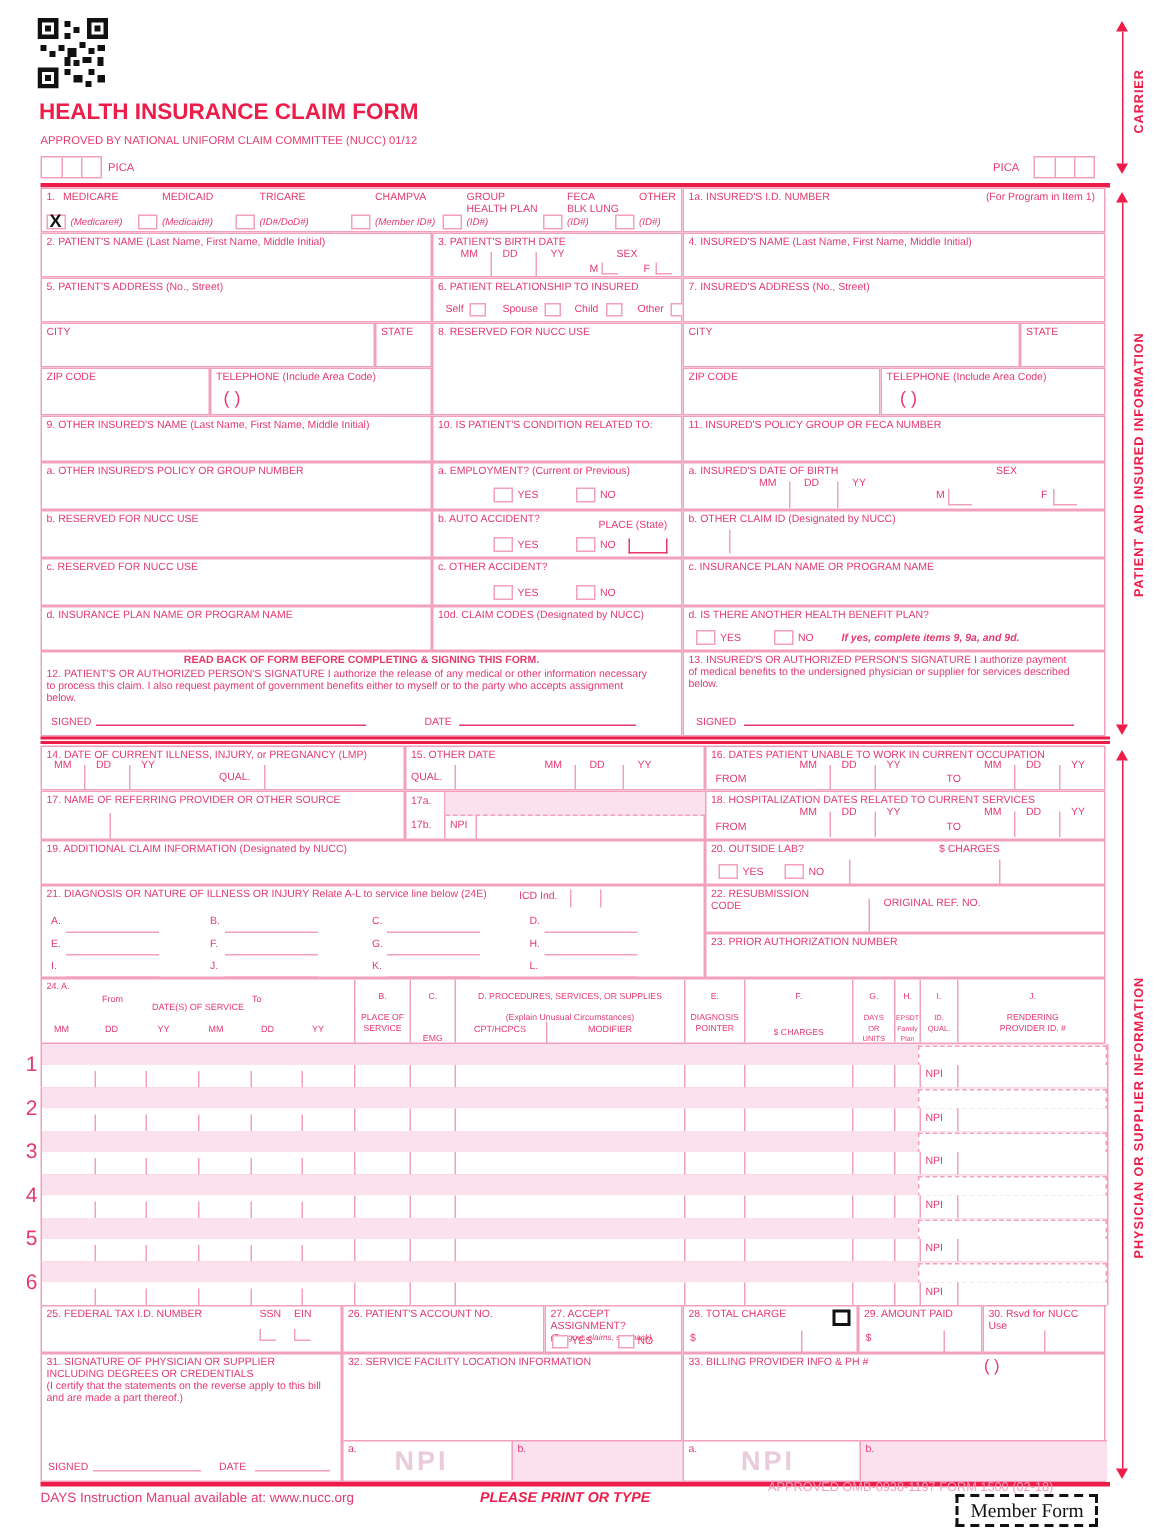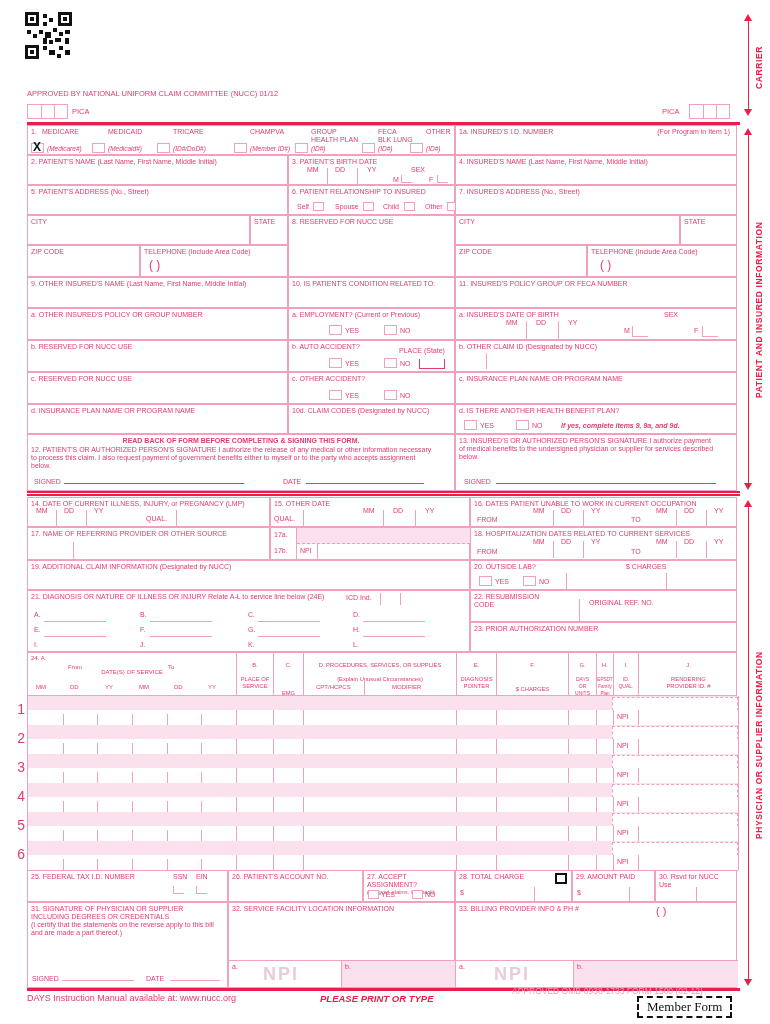--- a/index.html
+++ b/index.html
@@ -95,20 +95,21 @@
         <rect x="18" y="26" width="4" height="6"></rect>
       <rect x="30" y="26" width="6" height="4"></rect>
         <rect x="40" y="26" width="4" height="6"></rect>
         <rect x="18" y="34" width="4" height="4"></rect>
       <rect x="24" y="38" width="6" height="5"></rect>
         <rect x="34" y="34" width="4" height="4"></rect>
         <rect x="40" y="38" width="5" height="5"></rect>
       <rect x="32" y="42" width="4" height="4"></rect>
     </g>
   </svg>
+  <div class="ab" style="left:26px;top:66px;font-size:15px;font-weight:bold;color:var(--rd);">HEALTH INSURANCE CLAIM FORM</div>
   <div class="ab" style="left:27px;top:89px;font-size:7.5px;color:var(--lb);">APPROVED BY NATIONAL UNIFORM CLAIM COMMITTEE (NUCC) 01/12</div>
 
   <div class="ab" style="left:27px;top:104px;width:41px;height:15px;border:1px solid var(--ln);background:#fff;">
     <div class="vline" style="left:13px;top:0;height:100%"></div>
       <div class="vline" style="left:26px;top:0;height:100%"></div>
   </div>
   <span class="ab lb" style="left:72px;top:107px;font-size:7.5px;">PICA</span>
   <span class="ab lb" style="left:662px;top:107px;font-size:7.5px;">PICA</span>
   <div class="ab" style="left:689px;top:104px;width:41px;height:15px;border:1px solid var(--ln);background:#fff;">
     <div class="vline" style="left:13px;top:0;height:100%"></div>
@@ -608,16 +609,16 @@
       <span class="ab npiwm" style="left:38px;top:3px;">NPI</span>
     </div>
     <div class="ab shcell" style="left:117px;bottom:0;width:165px;height:27px;border-top:1px solid var(--ln);border-left:1px solid var(--ln);">
       <span class="ab lb" style="left:3px;top:2px;">b.</span>
     </div>
   </div>
 
   <div class="thick" style="left:27px;top:988px;width:713px;height:3px;"></div>
   <div class="ab" style="left:27px;top:993px;font-size:9px;color:var(--lb);">DAYS Instruction Manual available at: www.nucc.org</div>
   <div class="ab bold" style="left:320px;top:993px;font-size:9.5px;font-style:italic;color:var(--rd);">PLEASE PRINT OR TYPE</div>
-  <div class="ab" style="left:512px;top:986px;font-size:8.5px;color:var(--ln);">APPROVED OMB-0938-1733 FORM 1500 (02-12)</div>
+  <div class="ab" style="left:512px;top:986px;font-size:8.5px;color:var(--ln);">APPROVED OMB-0938-1197 FORM 1500 (02-18)</div>
   <button id="clearform" style="left:637px;top:996px;">Member Form</button>
 
 </div>
 
 </body></html>

